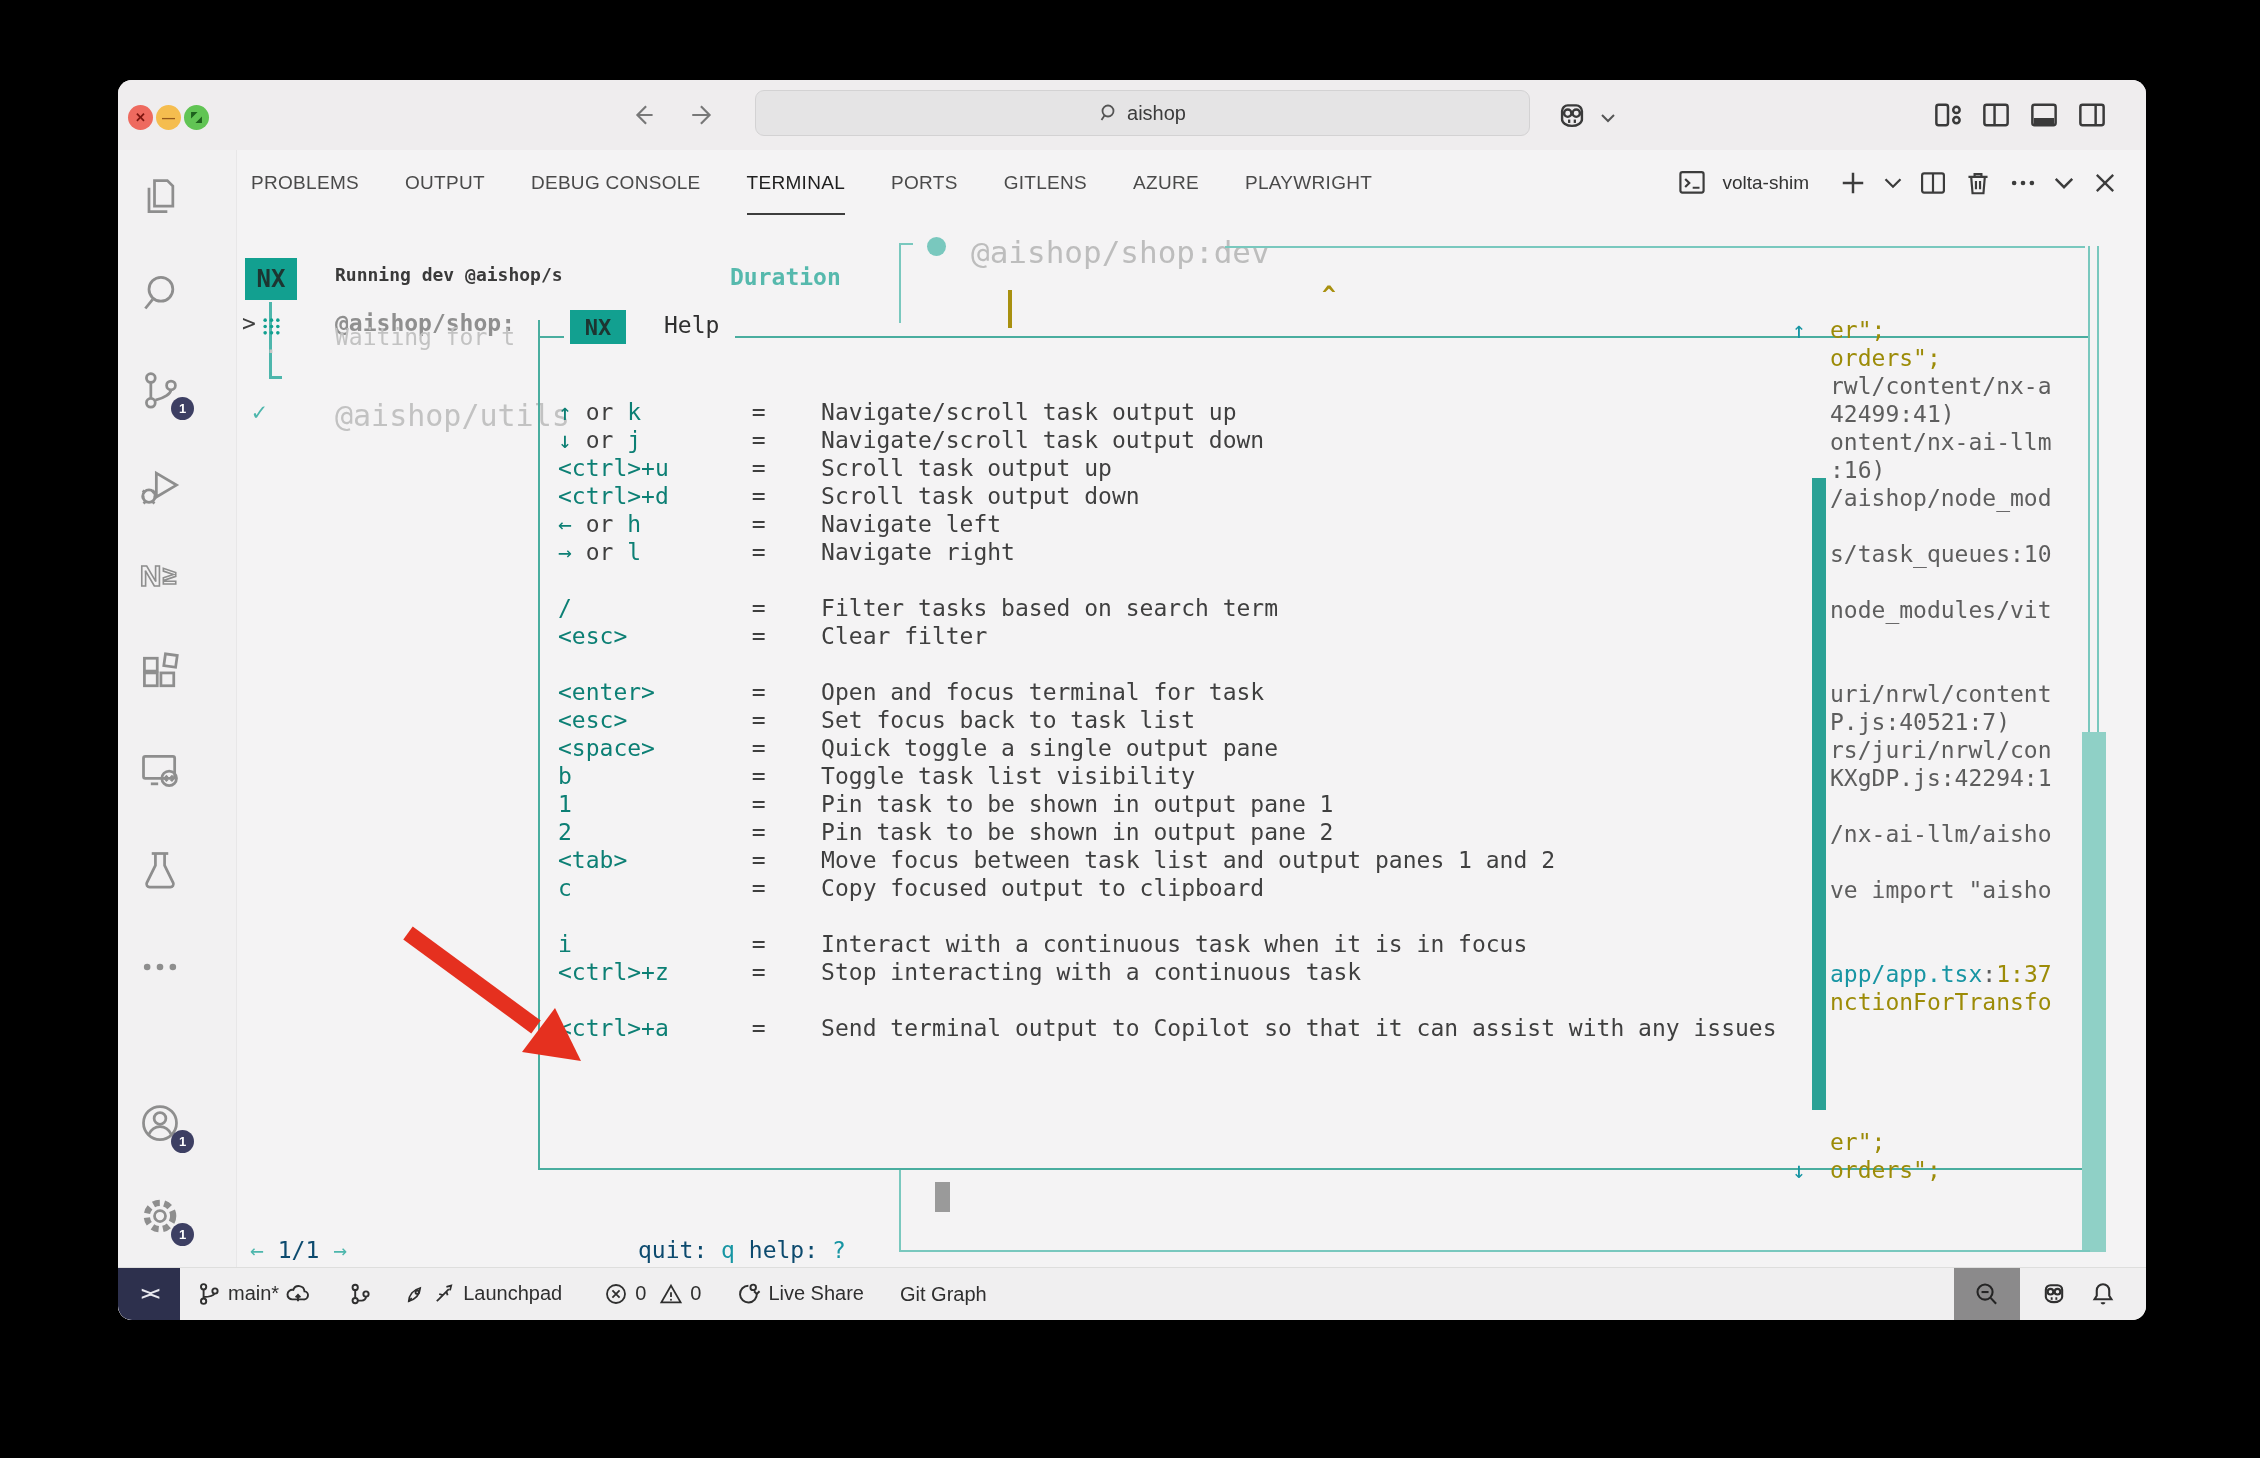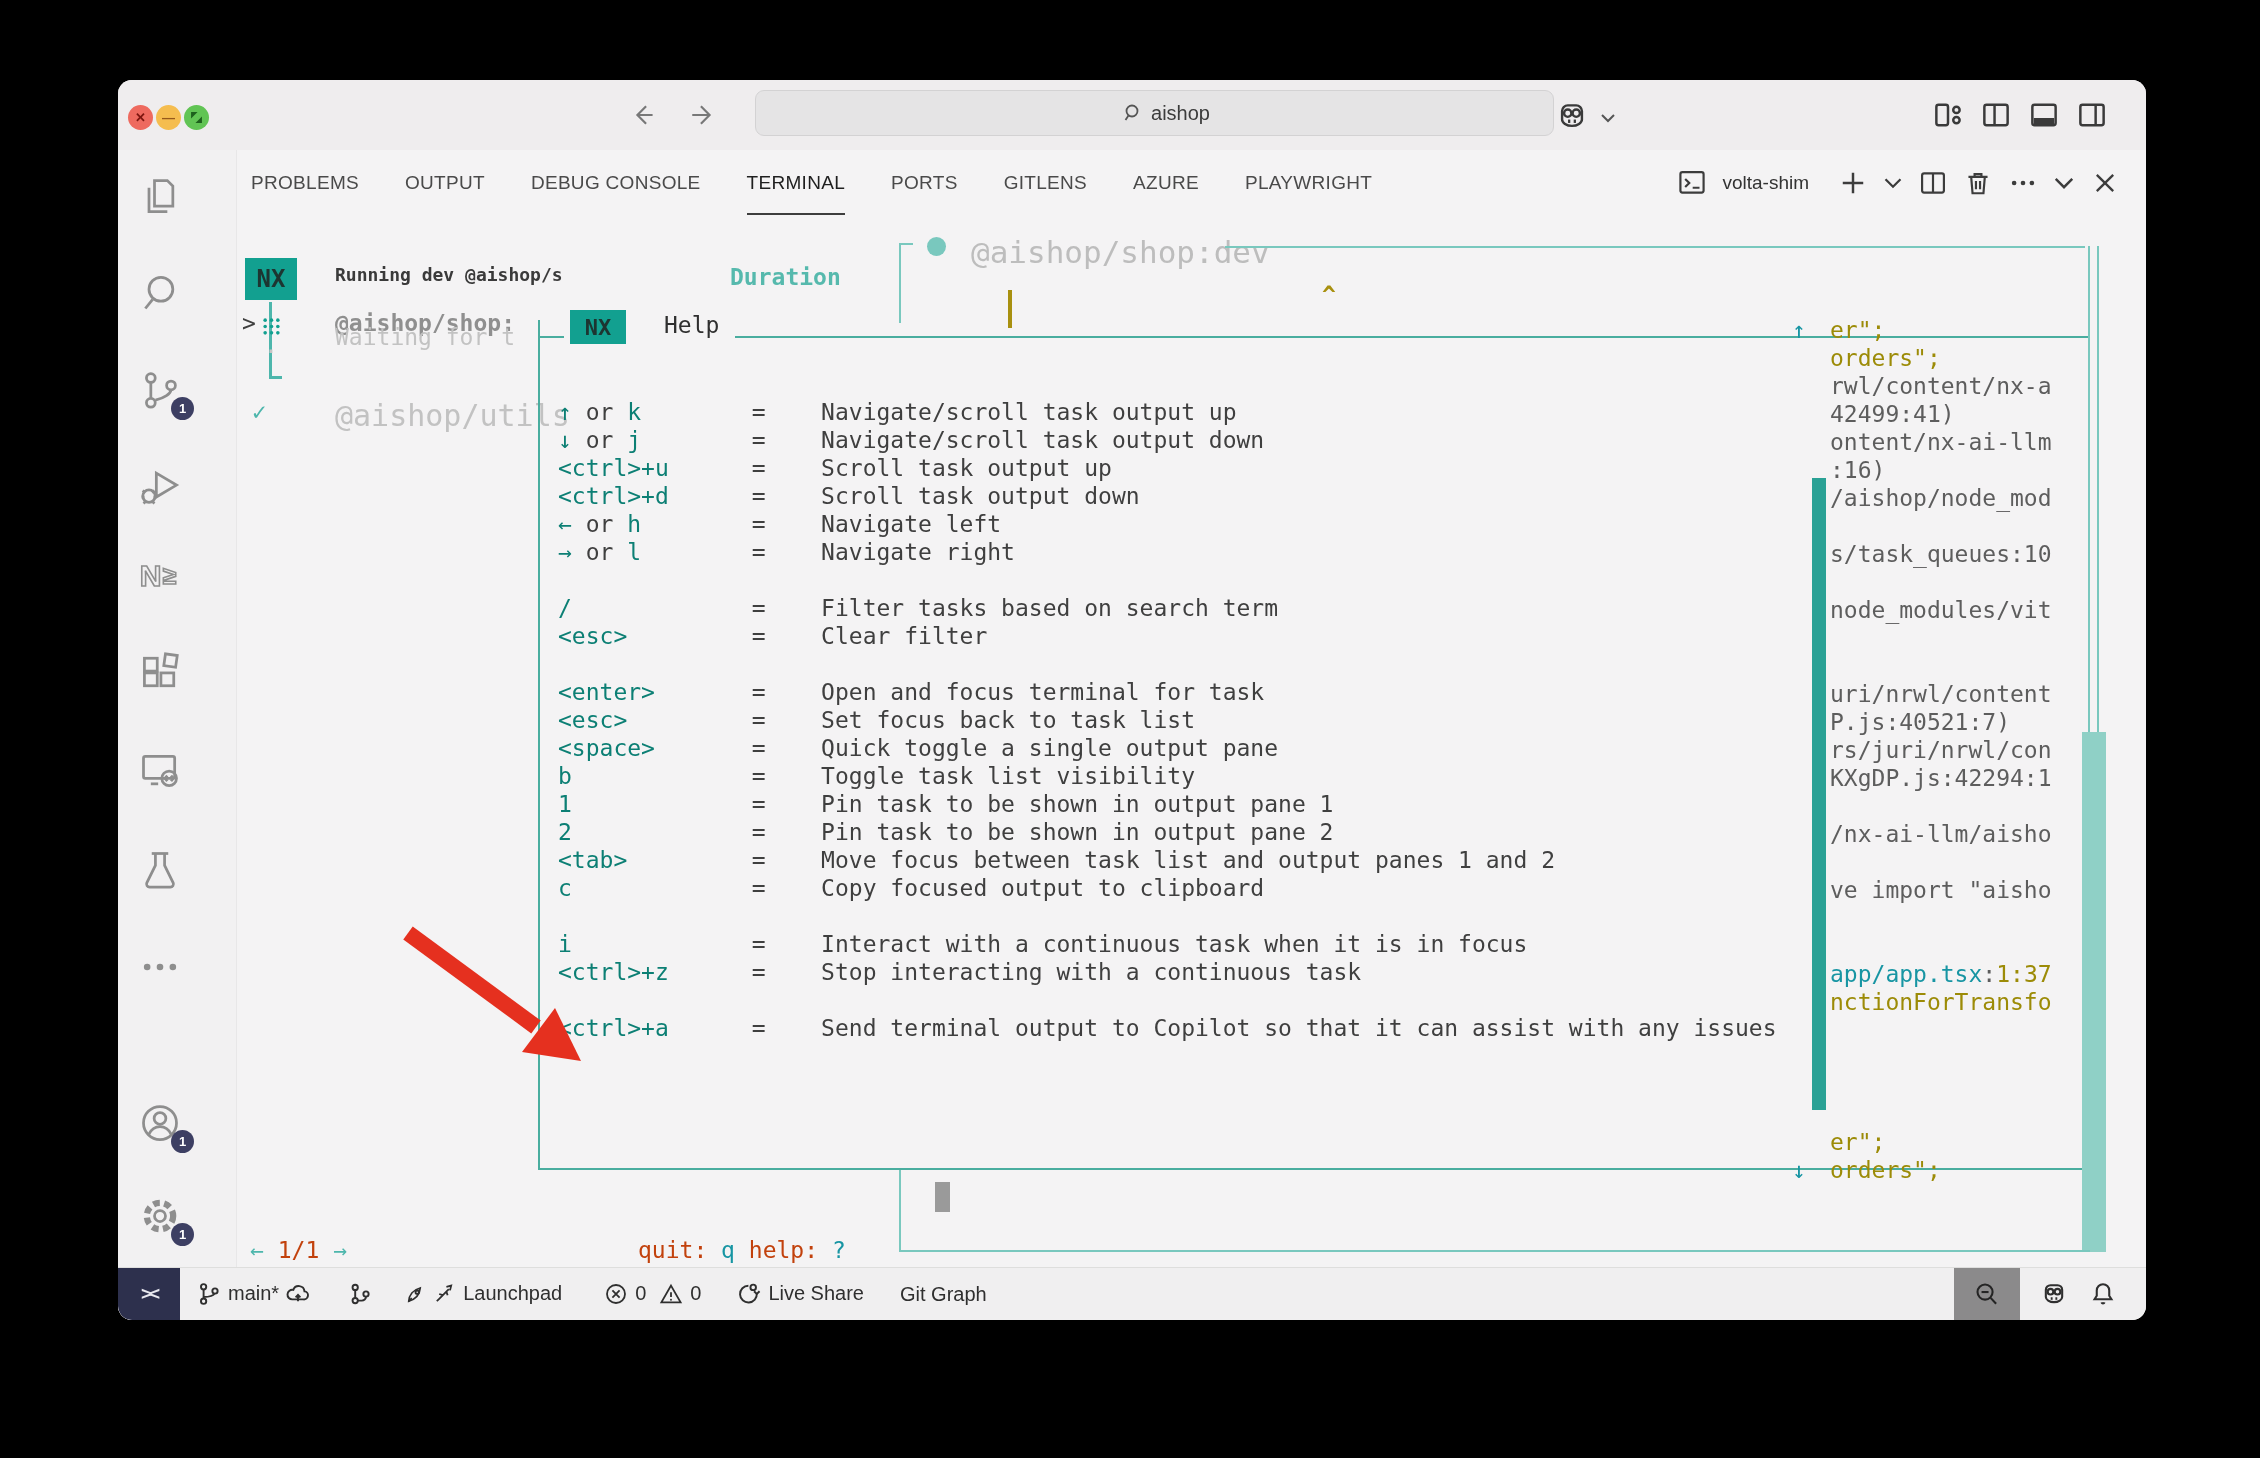--- a/index.html
+++ b/index.html
@@ -8,21 +8,21 @@
   .abs{position:absolute;}
   #win{position:absolute;left:118px;top:80px;width:2028px;height:1240px;
     background:#f4f3f4;border-radius:14px;overflow:hidden;}
   
   .titlebar{position:absolute;left:0;top:0;right:0;height:70px;background:#efedee;}
   .light{position:absolute;top:25px;width:25px;height:25px;border-radius:50%;
     display:flex;align-items:center;justify-content:center;font-size:13px;font-weight:700;}
   .navarrow{position:absolute;top:22px;width:26px;height:26px;color:#787878;}
   .searchbox{position:absolute;left:637px;top:10px;width:773px;height:44px;background:#e5e4e5;
     border:1px solid #d3d2d3;border-radius:9px;display:flex;align-items:center;justify-content:center;
-    gap:8px;color:#3c3c3c;font-size:20px;padding-left:24px;}
+    gap:8px;color:#3c3c3c;font-size:20px;}
   .tb-ico{position:absolute;top:19px;width:34px;height:34px;color:#3a3a3a;}
   
   .tabrow{position:absolute;left:118px;right:0;top:70px;height:65px;display:flex;align-items:stretch;
     padding-left:15px;gap:46px;}
   .tab{display:flex;align-items:center;font-size:19px;letter-spacing:.3px;color:#4a4a4a;
     border-bottom:2.5px solid transparent;padding-top:2px;}
   .tab.active{color:#1f1f1f;border-bottom-color:#3d3d3d;}
   .term-toolbar{position:absolute;right:26px;top:70px;height:65px;display:flex;align-items:center;
     gap:15px;color:#3c3c3c;}
   .term-toolbar .lbl{font-size:19px;color:#333;margin-right:14px;}
@@ -30,21 +30,21 @@
   
   .activitybar{position:absolute;left:0;top:70px;width:118px;bottom:52px;background:#f2f1f2;
     border-right:1px solid #e8e7e8;}
   .ab-item{position:absolute;left:20px;width:44px;height:44px;color:#8e8e8e;}
   .ab-badge{position:absolute;right:-12px;bottom:-8px;min-width:23px;height:23px;border-radius:12px;
     background:#3d3f63;color:#fff;font-size:13px;font-weight:700;display:flex;align-items:center;
     justify-content:center;}
   .hrow,.rline{white-space:pre;font-size:23px;line-height:28px;height:28px;}
   .hkey{display:inline-block;width:14ch;}
   .t{color:#0c7f74;} .d{color:#3f3f3f;} .g{color:#5d5d5d;} .o{color:#9c8b07;}
-  .c{color:#1795a3;} .dim{color:#c2410c;} .teal{color:#4db6ac;}
+  .c{color:#1795a3;} .dim{color:#0c4a6e;} .teal{color:#4db6ac;}
   .nx-badge{background:#12a090;color:#1d3531;font-weight:700;display:flex;align-items:center;
     justify-content:center;}
   .line{background:#79c8be;}
   .hline{background:#49ad9f;}
   
   .statusbar{position:absolute;left:0;right:0;bottom:0;height:52px;background:#f0eff0;
     border-top:1px solid #dededd;display:flex;align-items:center;font-size:20px;color:#2f2f2f;}
   .sb-ico{width:24px;height:24px;color:#2f2f2f;flex:none;}
   .sb-grp{display:flex;align-items:flex-start;gap:7px;flex:none;}
   .remote{width:62px;height:52px;background:#2d304d;border-bottom-left-radius:14px;color:#e8e8ef;

